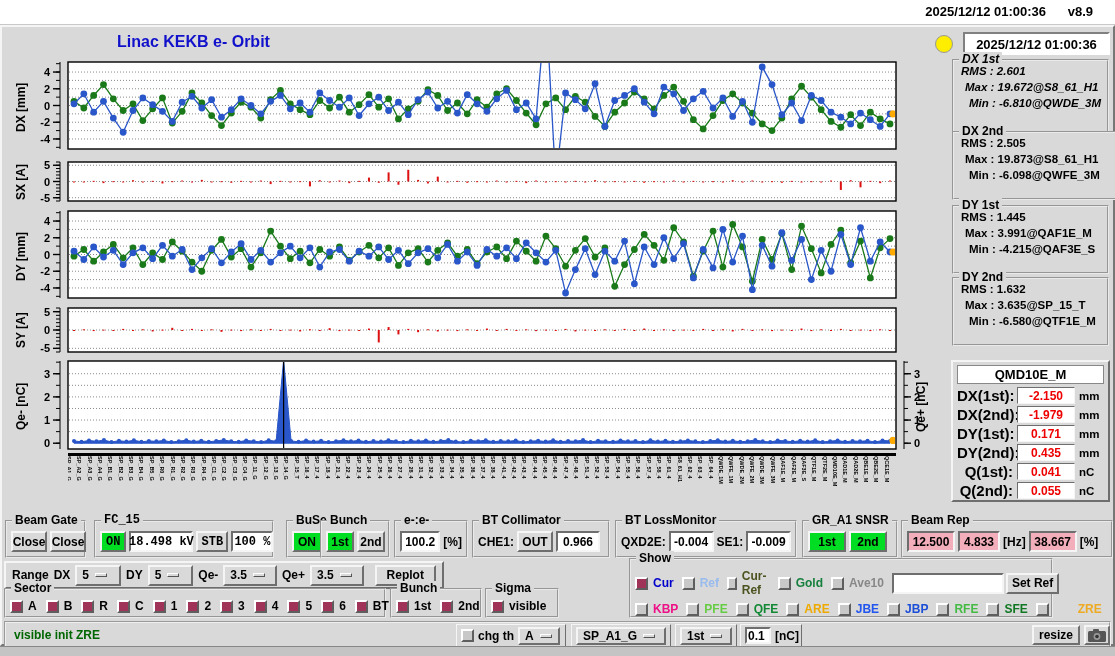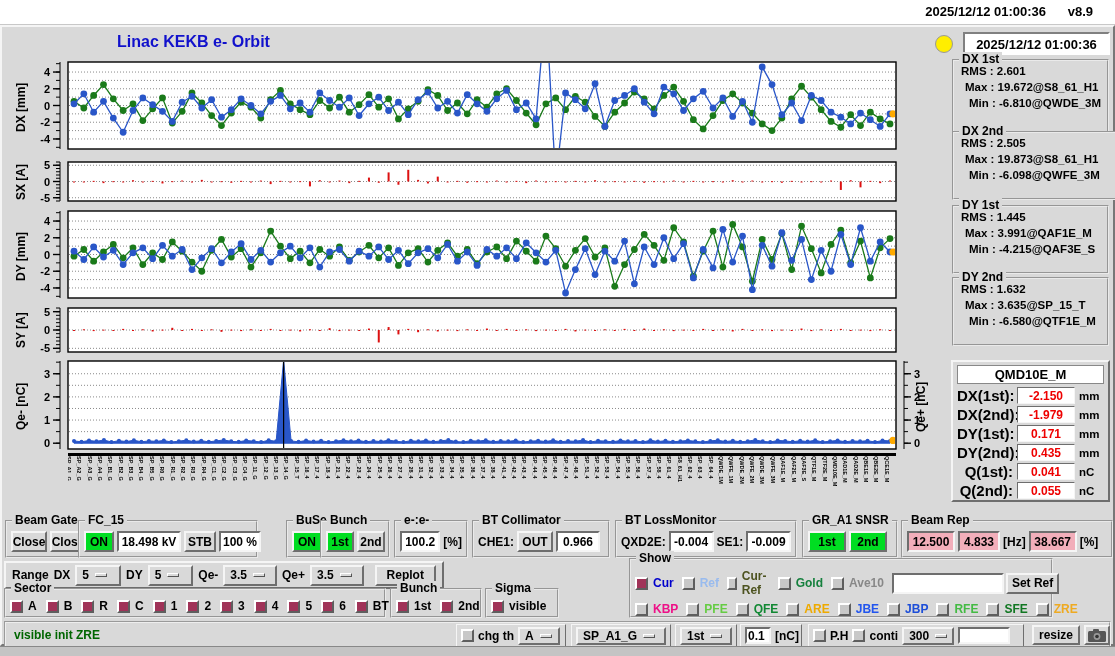--- a/index.html
+++ b/index.html
@@ -988,21 +988,21 @@
         <span style="left: 749.2px;">QTF1E_M</span>
         <span style="left: 759.55px;">QTF2E_M</span>
         <span style="left: 769.9px;">QMD10E_M</span>
         <span style="left: 780.25px;">QAD1E_M</span>
         <span style="left: 790.6px;">QAD2E_M</span>
         <span style="left: 800.95px;">QBE1E_M</span>
         <span style="left: 811.3px;">QBE2E_M</span>
         <span style="left: 821.65px;">QCE1E_M</span>
       </div>
 
-    <div class="grp" style="left:950px;top:32px;width:157px;height:82px;">
+    <div class="grp" style="left:950px;top:32px;width:157px;height:82px;font-style:italic;">
       <span class="leg">DX 1st</span>
       <div class="statline"><span>RMS :</span> <span>2.601</span></div>
       <div class="statline ind"><span>Max :</span> <span>19.672@S8_61_H1</span></div>
       <div class="statline ind2"><span>Min :</span> <span>-6.810@QWDE_3M</span></div>
     </div>
     <div class="grp" style="left:950px;top:104px;width:178px;height:69px;">
       <span class="leg">DX 2nd</span>
       <div class="statline"><span>RMS :</span> <span>2.505</span></div>
       <div class="statline ind"><span>Max :</span> <span>19.873@S8_61_H1</span></div>
       <div class="statline ind2"><span>Min :</span> <span>-6.098@QWFE_3M</span></div>
@@ -1054,21 +1054,21 @@
         </div>
     </div>
 
     <div class="grp" style="left:3px;top:493px;width:81px;height:38px;">
       <span class="leg">Beam Gate</span>
       <div class="inner">
         <span class="btn" style="width:36px">Close</span>
         <span class="btn" style="width:36px">Close</span>
       </div>
     </div>
-    <div class="grp" style="left:76px;top:493px;width:180px;height:38px;">
+    <div class="grp" style="left:92px;top:493px;width:180px;height:38px;font-family:Liberation Mono, monospace;">
       <span class="leg">FC_15</span>
       <div class="inner">
         <span class="btn green" style="width:30px">ON</span>
         <span class="fld" style="width:64px">18.498 kV</span>
         <span class="btn" style="width:32px">STB</span>
         <span class="fld" style="width:42px">100 %</span>
       </div>
     </div>
     <div class="grp" style="left:284px;top:493px;width:43px;height:38px;">
       <span class="leg">BuSel</span>
@@ -1277,21 +1277,21 @@
           <span class="cbitem">
             <span class="cb"></span>
             <span class="cbl" style="color: rgb(68, 187, 68);">RFE</span>
           </span>
           <span class="cbitem">
             <span class="cb"></span>
             <span class="cbl" style="color: rgb(17, 119, 34);">SFE</span>
           </span>
           <span class="cbitem">
             <span class="cb"></span>
-            <span class="cbl" style="color: rgb(238, 170, 34);">ZRE</span>
+            <span class="cbl" style="color: rgb(238, 170, 34); padding-left: 24px;">ZRE</span>
           </span>
         </div>
     </div>
 
     <div id="statusbar">
       <span class="msg">visible init ZRE</span>
       <div class="tgrp" style="left:450px;width:110px;">
         <span class="cb"></span>
         <span class="cbl">chg th</span>
         <span class="dd" style="width:42px;height:18px">
@@ -1307,31 +1307,20 @@
       </div>
       <div class="tgrp" style="left:669px;width:62px;">
         <span class="dd" style="width:52px;height:18px">
             <span>1st</span>
             <span class="ddind"></span>
           </span>
       </div>
       <div class="tgrp" style="left:734px;width:62px;">
         <input class="tin" style="width: 26px; height: 17px; padding: 0px 1px;" value="0.1">
         <span class="cbl">[nC]</span>
-      </div>
-      <div class="tgrp" style="left:802px;width:216px;">
-        <span class="cb"></span>
-        <span class="cbl">P.H</span>
-        <span class="cb"></span>
-        <span class="cbl">conti</span>
-        <span class="dd" style="width:52px;height:18px">
-            <span>300</span>
-            <span class="ddind"></span>
-          </span>
-        <input class="tin" style="width: 52px; height: 17px;" value="">
       </div>
       <span class="btn" style="position:absolute;left:1026px;top:2px;width:48px;height:20px;">resize</span>
       <span class="btn" style="position:absolute;left:1078px;top:2px;width:26px;height:20px;padding:0;">
         <svg width="18" height="13" viewBox="0 0 18 13">
           <rect x="0" y="2" width="18" height="11" rx="1.5" fill="#555"></rect>
           <rect x="5" y="0" width="6" height="3" rx="1" fill="#555"></rect>
           <circle cx="9" cy="7.5" r="3.4" fill="#999"></circle>
           <circle cx="9" cy="7.5" r="1.8" fill="#333"></circle>
         </svg>
       </span>

